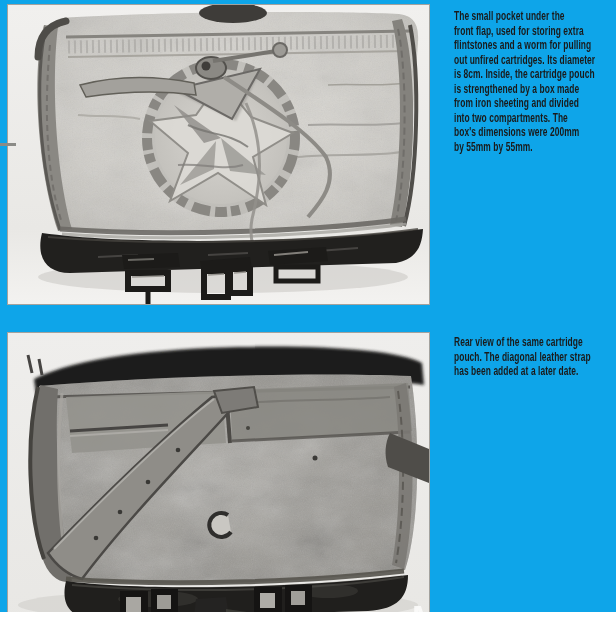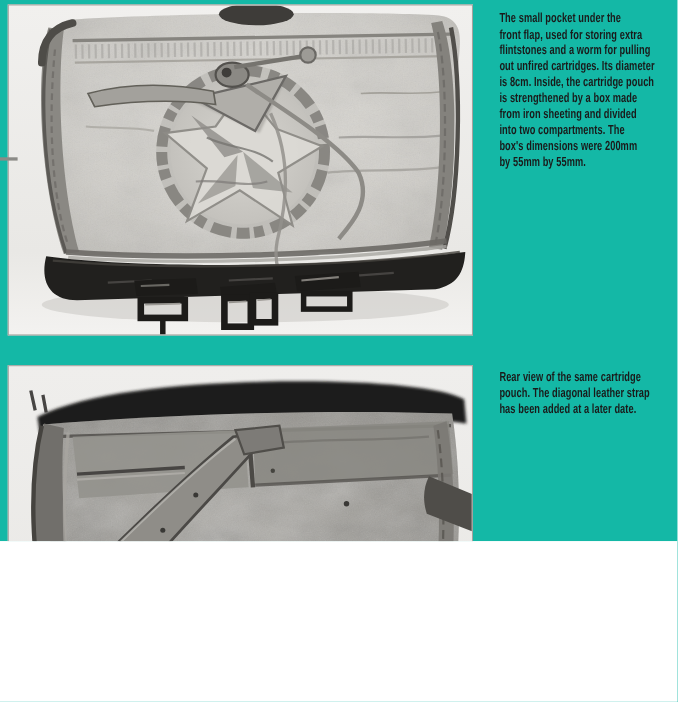--- a/index.html
+++ b/index.html
@@ -1,16 +1,16 @@
 <!DOCTYPE html>
 <html><head>
 <meta charset="utf-8">
 <style>
   html,body{margin:0;padding:0;background:#ffffff;}
-  .stage{position:relative;width:616px;height:492px;background:#14b8a6;overflow:hidden;
+  .stage{position:relative;width:616px;height:612px;background:#0ea5e9;overflow:hidden;
          font-family:"Liberation Sans",sans-serif;}
   .photo{position:absolute;border:1px solid #a3a29e;background:#eceae7;overflow:hidden;}
   .photo svg{display:block;}
   .photo-top{left:7px;top:4px;width:421px;height:299px;}
   .photo-bottom{left:7px;top:332px;width:421px;height:300px;}
   .caption{position:absolute;left:454px;width:232px;color:#1a1a1a;font-weight:700;
            font-size:12px;line-height:14.5px;white-space:pre-line;
            transform:scaleX(0.70);transform-origin:left top;letter-spacing:0.1px;}
   .caption-top{top:9px;}
   .caption-bottom{top:335px;}

